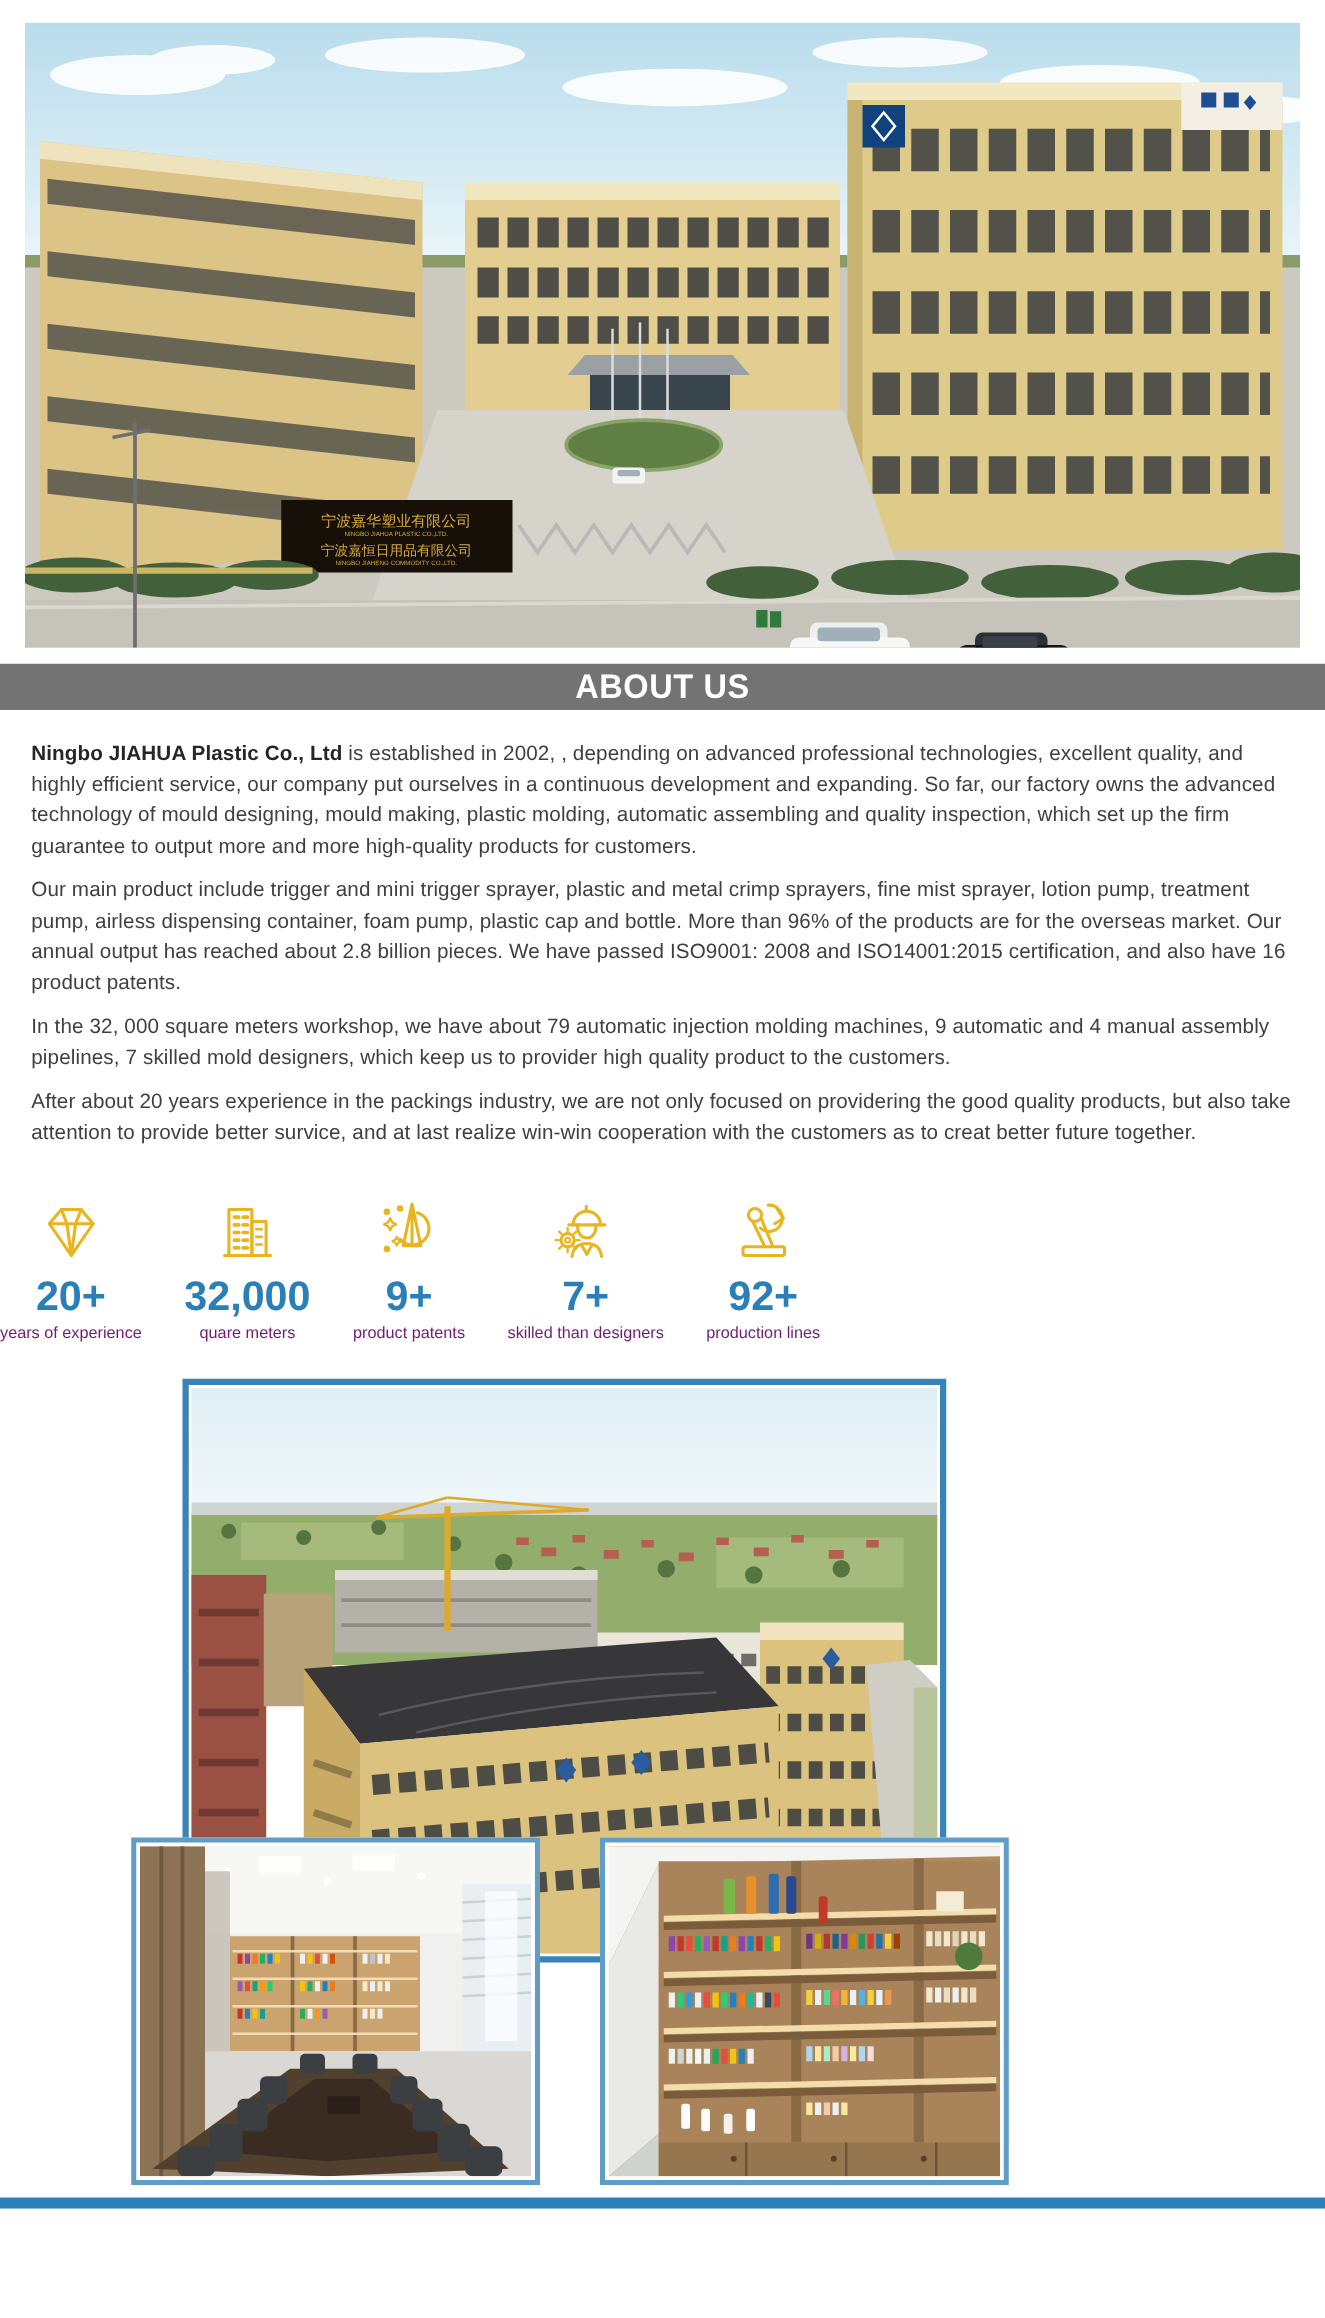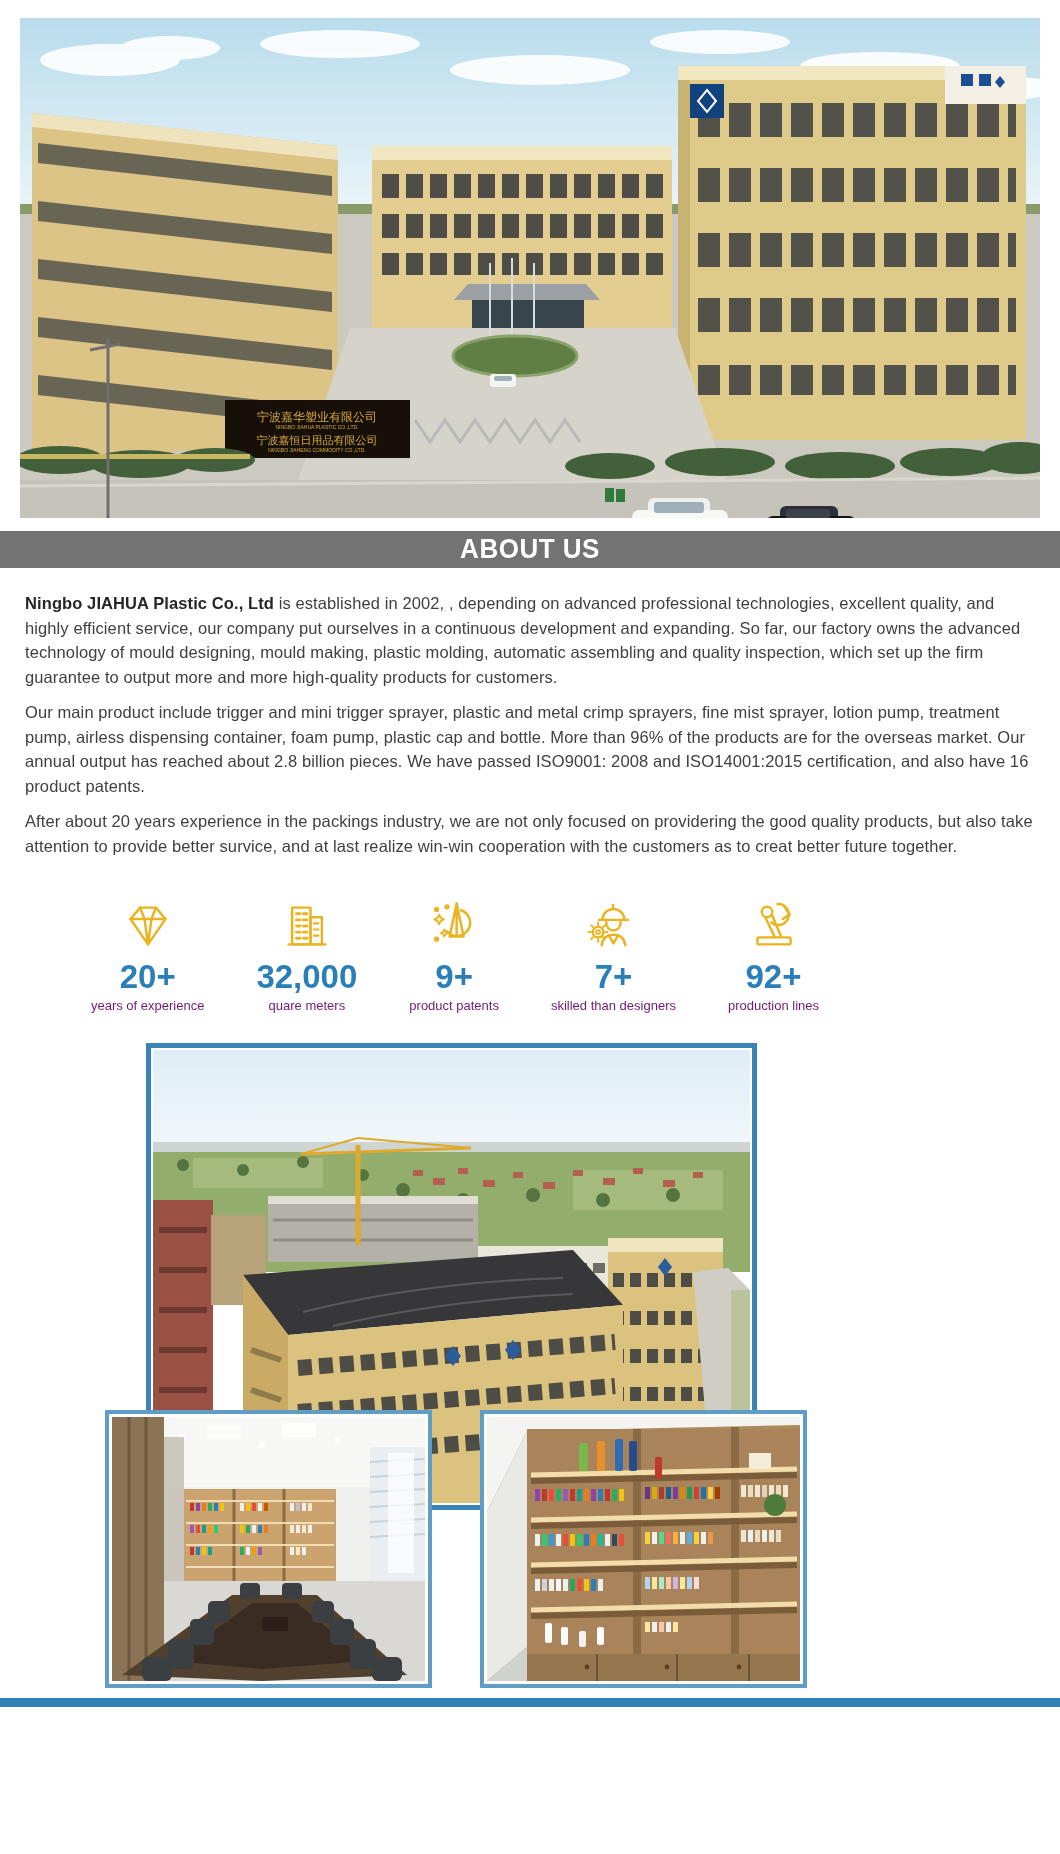--- a/index.html
+++ b/index.html
@@ -11,22 +11,22 @@
   .band { margin-top:13px; height:37px; background:#737373;
           display:flex; align-items:center; justify-content:center; }
   .band h2 { margin:0; color:#ffffff; font-size:26px; font-weight:bold;
              letter-spacing:0.5px; transform:scaleY(1.05); }
 
   .content { padding:23px 25px 0 25px; color:#3f3f3f;
              font-size:16.5px; line-height:24.5px; letter-spacing:0.1px; }
   .content p { margin:0 0 11px 0; }
   .content .lead { font-weight:bold; color:#262626; }
 
-  .stats { display:flex; justify-content:center; align-items:flex-start;
-           gap:52px; margin-top:38px; padding-right:150px; }
+  .stats { display:flex; align-items:flex-start;
+           gap:34px; margin-top:38px; padding-right:150px; }
   .stat { text-align:center; }
   .stat .icn { height:58px; display:flex; align-items:flex-end; justify-content:center; }
   .stat .icn svg { width:56px; height:56px; }
   .stat .value { color:#2a7fb9; font-size:33px; font-weight:bold; line-height:1.1; margin-top:5px; }
   .stat .label { color:#701a75; font-size:13px; margin-top:3px; white-space:nowrap; }
 
   .gallery { position:relative; height:655px; margin-top:30px; }
   .frame { position:absolute; background:#ffffff; box-sizing:border-box; }
   .frame svg { display:block; width:100%; height:100%; }
   .frame.aerial   { left:146px; top:0;     width:611px; height:467px; border:5px solid #3a83b6; padding:2px; z-index:1; }
@@ -161,20 +161,21 @@
   </svg>
 </div>
 
 <div class="band">
   <h2>ABOUT US</h2>
 </div>
 
 <div class="content">
   <p><span class="lead">Ningbo JIAHUA Plastic Co., Ltd</span><span> is established in 2002, , depending on advanced professional technologies, excellent quality, and highly efficient service, our company put ourselves in a continuous development and expanding. So far, our factory owns the advanced technology of mould designing, mould making, plastic molding, automatic assembling and quality inspection, which set up the firm guarantee to output more and more high-quality products for customers.</span></p>
   <p>Our main product include trigger and mini trigger sprayer, plastic and metal crimp sprayers, fine mist sprayer, lotion pump, treatment pump, airless dispensing container, foam pump, plastic cap and bottle. More than 96% of the products are for the overseas market. Our annual output has reached about 2.8 billion pieces. We have passed ISO9001: 2008 and ISO14001:2015 certification, and also have 16 product patents.</p>
+  <p>In the 32, 000 square meters workshop, we have about 79 automatic injection molding machines, 9 automatic and 4 manual assembly pipelines, 7 skilled mold designers, which keep us to provider high quality product to the customers.</p>
   <p>After about 20 years experience in the packings industry, we are not only focused on providering the good quality products, but also take attention to provide better survice, and at last realize win-win cooperation with the customers as to creat better future together.</p>
 </div>
 
 <div class="stats">
 
   <div class="stat">
     <div class="icn">
         <svg viewBox="0 0 64 64" class="ico">
       <path d="M12 24 L23 11 H41 L52 24 L32 53 Z"></path>
       <path d="M12 24 H52 M23 11 L28 24 L32 53 M41 11 L36 24 L32 53"></path>

